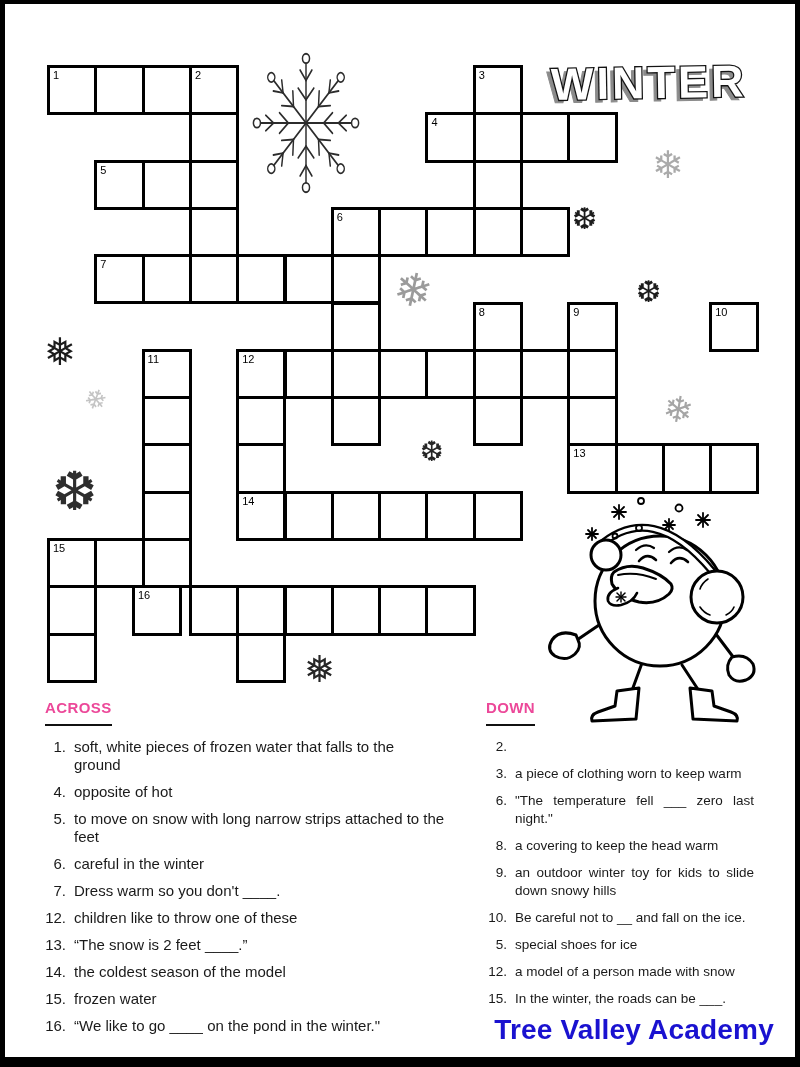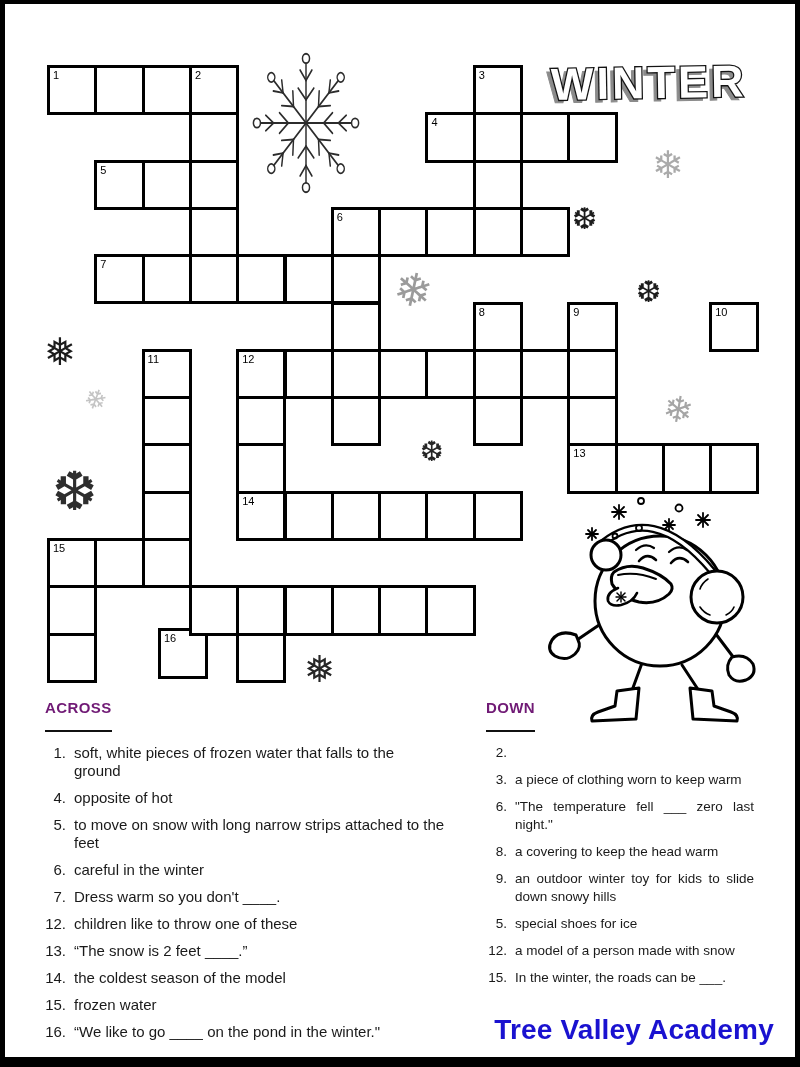--- a/index.html
+++ b/index.html
@@ -25,21 +25,21 @@
   
   .flake{position:absolute;line-height:1;z-index:4;display:inline-block;}
   .bigflake{position:absolute;left:252px;top:52px;z-index:4;}
   .snowman{position:absolute;left:540px;top:495px;z-index:12;}
 
   
   .clues{position:absolute;top:699px;z-index:8;}
   .across{left:45px;width:400px;}
   .down{left:486px;width:268px;}
   .clue-head{display:inline-block;font-size:15px;font-weight:bold;letter-spacing:.4px;
-             border-bottom:2.5px solid #111;padding-bottom:14px;color:#701a75;}
+             border-bottom:2.5px solid #111;padding-bottom:8px;color:#ec4899;}
   .clue-item{display:flex;margin-top:9px;line-height:18px;}
   .clue-item:first-of-type{margin-top:12px;}
   .across .clue-item{font-size:15px;}
   .down .clue-item{font-size:13.5px;}
   .clue-item .num{flex:0 0 21px;text-align:right;}
   .clue-item .txt{margin-left:8px;flex:1;}
   .down .clue-item .txt{text-align:justify;}
 
   .footer{position:absolute;top:1014px;right:26px;font-size:28px;font-weight:bold;
           color:#1a12d0;z-index:8;letter-spacing:.2px;}
@@ -176,21 +176,21 @@
       <div class="cell" style="left: 283.8px; top: 425.7px;"></div>
       <div class="cell" style="left: 331.1px; top: 425.7px;"></div>
       <div class="cell" style="left: 378.4px; top: 425.7px;"></div>
       <div class="cell" style="left: 425.7px; top: 425.7px;"></div>
       <div class="cell" style="left: 0px; top: 473px;">
         <span class="cn">15</span>
       </div>
       <div class="cell" style="left: 47.3px; top: 473px;"></div>
       <div class="cell" style="left: 94.6px; top: 473px;"></div>
       <div class="cell" style="left: 0px; top: 520.3px;"></div>
-      <div class="cell" style="left: 111px; top: 520.3px; margin-top: 43px;">
+      <div class="cell" style="left: 85px; top: 520.3px;">
         <span class="cn">16</span>
       </div>
       <div class="cell" style="left: 141.9px; top: 520.3px;"></div>
       <div class="cell" style="left: 189.2px; top: 520.3px;"></div>
       <div class="cell" style="left: 236.5px; top: 520.3px;"></div>
       <div class="cell" style="left: 283.8px; top: 520.3px;"></div>
       <div class="cell" style="left: 331.1px; top: 520.3px;"></div>
       <div class="cell" style="left: 378.4px; top: 520.3px;"></div>
       <div class="cell" style="left: 0px; top: 567.6px;"></div>
       <div class="cell" style="left: 189.2px; top: 567.6px;"></div>
@@ -323,20 +323,24 @@
         </div>
         <div class="clue-item">
           <span class="num">8.</span>
           <span class="txt">a covering to keep the head warm</span>
         </div>
         <div class="clue-item">
           <span class="num">9.</span>
           <span class="txt">an outdoor winter toy for kids to slide down snowy hills</span>
         </div>
         <div class="clue-item">
+          <span class="num">10.</span>
+          <span class="txt">Be careful not to __ and fall on the ice.</span>
+        </div>
+        <div class="clue-item">
           <span class="num">5.</span>
           <span class="txt">special shoes for ice</span>
         </div>
         <div class="clue-item">
           <span class="num">12.</span>
           <span class="txt">a model of a person made with snow</span>
         </div>
         <div class="clue-item">
           <span class="num">15.</span>
           <span class="txt">In the winter, the roads can be ___.</span>

